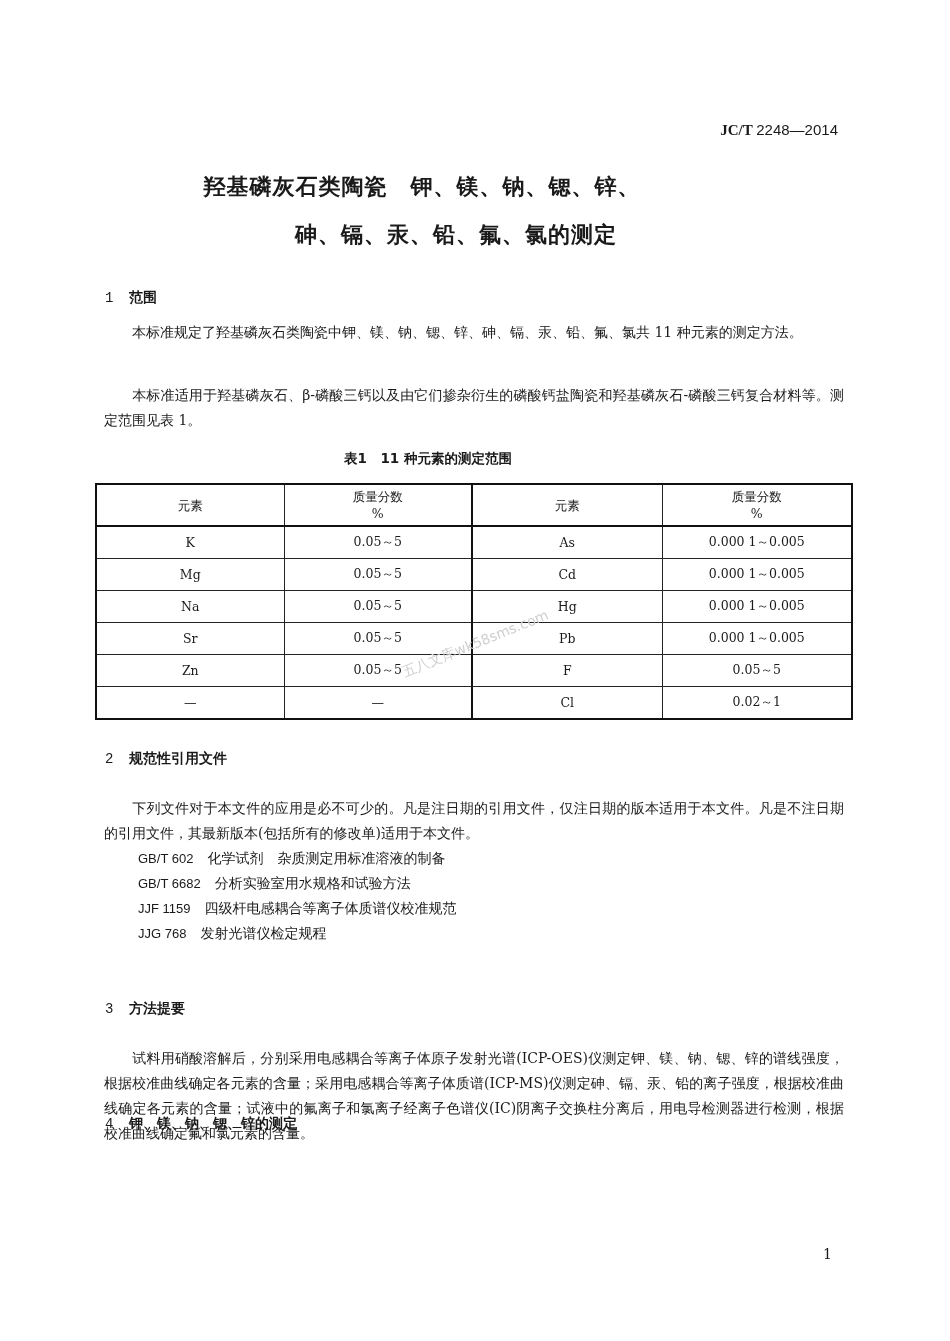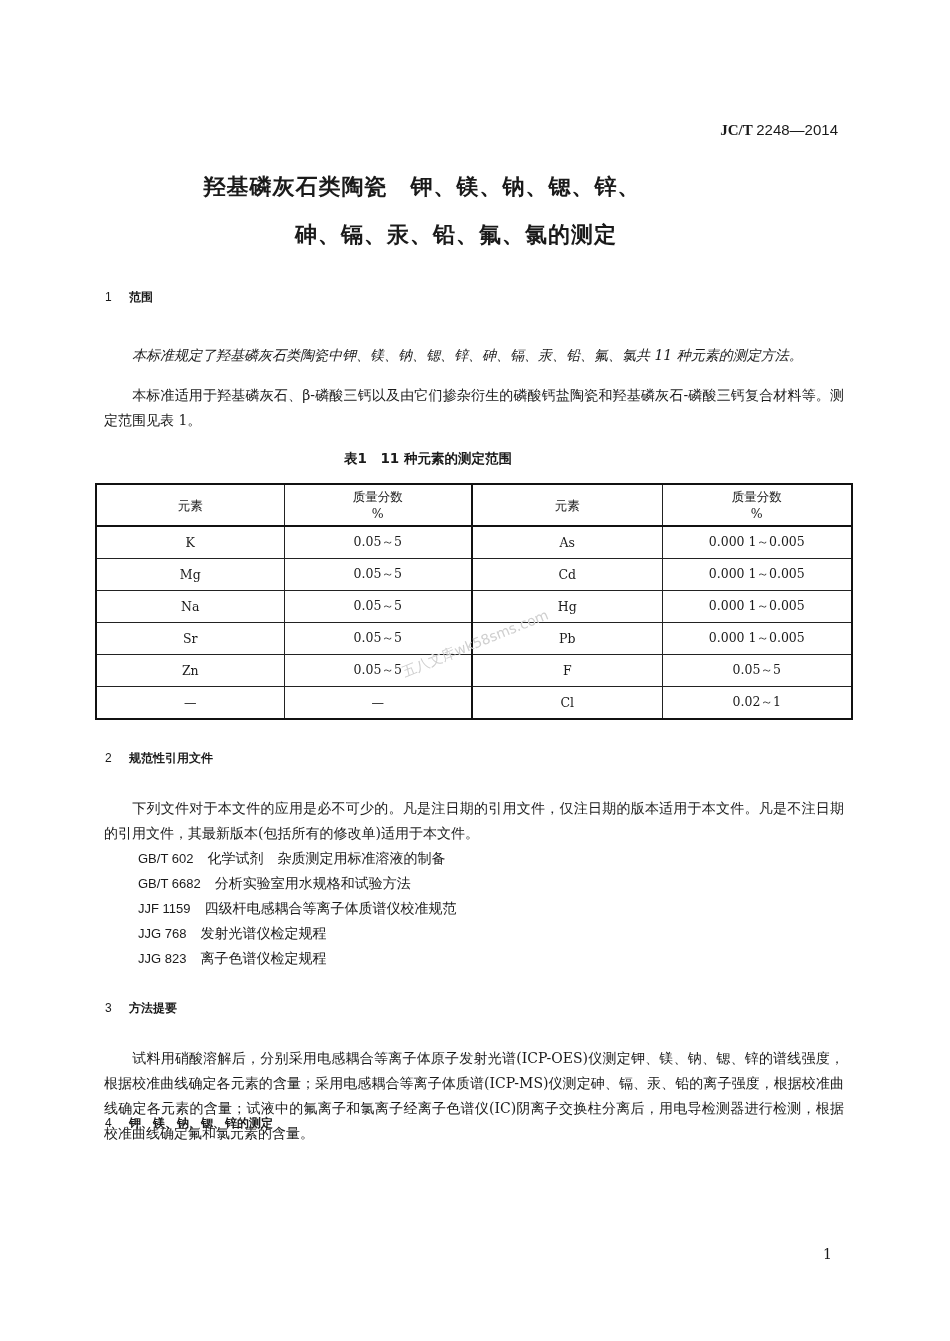--- a/index.html
+++ b/index.html
@@ -17,21 +17,21 @@
     .std-code .num { font-family: "Liberation Sans", sans-serif; font-weight: normal; }
     .title-line {
       left: 0; width: 844px; text-align: center;
       font-family: Liberation Sans, sans-serif; font-weight: bold;
       font-size: 22px; letter-spacing: 1px;
     }
     .t1 { top: 172px; }
     .t2 { top: 220px; padding-left: 34px; }
     .heading {
       left: 105px;
-      font-family: Liberation Sans, sans-serif; font-weight: bold; font-size: 12px;
+      font-family: Liberation Mono, monospace; font-weight: bold; font-size: 14px;
     }
     .heading .hnum { display: inline-block; width: 24px; font-weight: normal; }
     .para {
       left: 104px; width: 740px;
       font-size: 14px; line-height: 25px;
       text-align: justify; text-align-last: left;
     }
     .para .indent { display: inline-block; width: 28px; }
     .table-caption {
       top: 450px; left: 0; width: 856px; text-align: center;
@@ -72,21 +72,21 @@
   <span>JC/T</span>
   <span class="num">2248—2014</span>
 </div>
 
 <div class="abs title-line t1">羟基磷灰石类陶瓷　钾、镁、钠、锶、锌、</div>
 <div class="abs title-line t2">砷、镉、汞、铅、氟、氯的测定</div>
 
 <div class="abs heading" style="top:289px;">
   <span class="hnum">1</span><span>范围</span>
 </div>
-<div class="abs para" style="top:343px;font-style:italic;">
+<div class="abs para" style="top:320px;">
   <span class="indent"></span><span>本标准规定了羟基磷灰石类陶瓷中钾、镁、钠、锶、锌、砷、镉、汞、铅、氟、氯共 11 种元素的测定方法。</span>
 </div>
 <div class="abs para" style="top:383px;">
   <span class="indent"></span><span>本标准适用于羟基磷灰石、β-磷酸三钙以及由它们掺杂衍生的磷酸钙盐陶瓷和羟基磷灰石-磷酸三钙复合材料等。测定范围见表 1。</span>
 </div>
 
 <div class="abs table-caption">表1　11 种元素的测定范围</div>
 <table class="ranges">
   <colgroup>
     <col style="width:188px">
@@ -148,21 +148,20 @@
   <span class="hnum">2</span><span>规范性引用文件</span>
 </div>
 <div class="abs para" style="top:796px;">
   <span class="indent"></span><span>下列文件对于本文件的应用是必不可少的。凡是注日期的引用文件，仅注日期的版本适用于本文件。凡是不注日期的引用文件，其最新版本(包括所有的修改单)适用于本文件。</span>
 </div>
 <div class="abs refs" style="top:846px;">
   <div class="ref-item"><span class="code">GB/T 602</span><span>化学试剂　杂质测定用标准溶液的制备</span></div>
   <div class="ref-item"><span class="code">GB/T 6682</span><span>分析实验室用水规格和试验方法</span></div>
   <div class="ref-item"><span class="code">JJF 1159</span><span>四级杆电感耦合等离子体质谱仪校准规范</span></div>
   <div class="ref-item"><span class="code">JJG 768</span><span>发射光谱仪检定规程</span></div>
-  <div class="ref-item"><span class="code">JJG 823</span><span>离子色谱仪检定规程</span></div>
 </div>
 
 <div class="abs heading" style="top:1000px;">
   <span class="hnum">3</span><span>方法提要</span>
 </div>
 <div class="abs para" style="top:1046px;">
   <span class="indent"></span><span>试料用硝酸溶解后，分别采用电感耦合等离子体原子发射光谱(ICP-OES)仪测定钾、镁、钠、锶、锌的谱线强度，根据校准曲线确定各元素的含量；采用电感耦合等离子体质谱(ICP-MS)仪测定砷、镉、汞、铅的离子强度，根据校准曲线确定各元素的含量；试液中的氟离子和氯离子经离子色谱仪(IC)阴离子交换柱分离后，用电导检测器进行检测，根据校准曲线确定氟和氯元素的含量。</span>
 </div>
 
 <div class="abs heading" style="top:1115px;">

